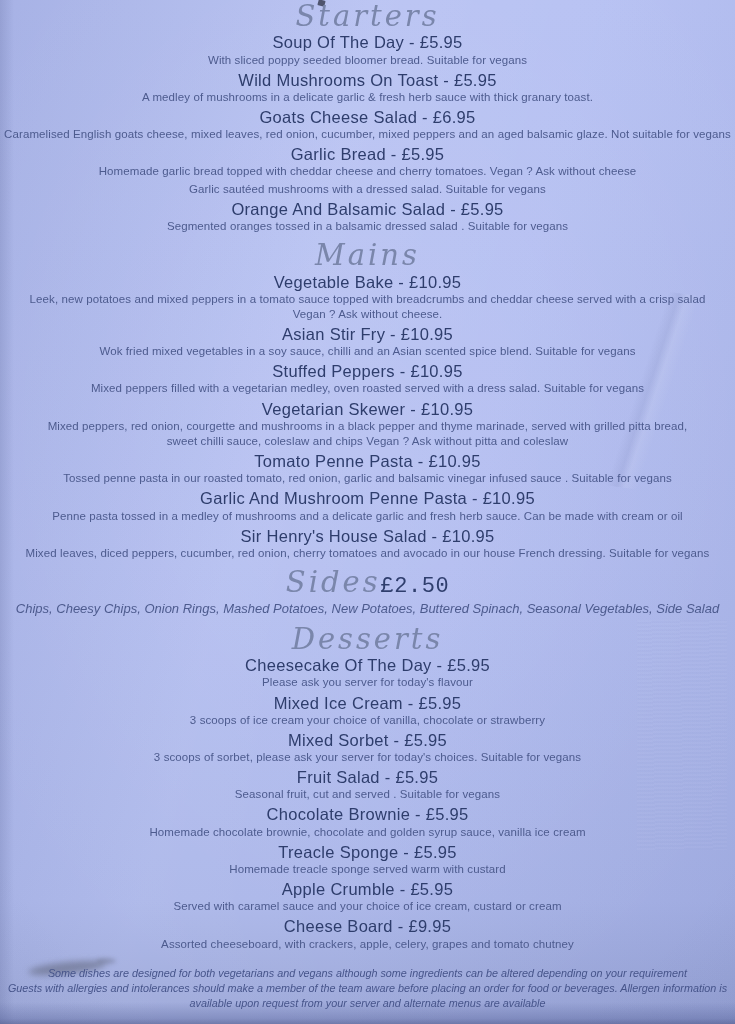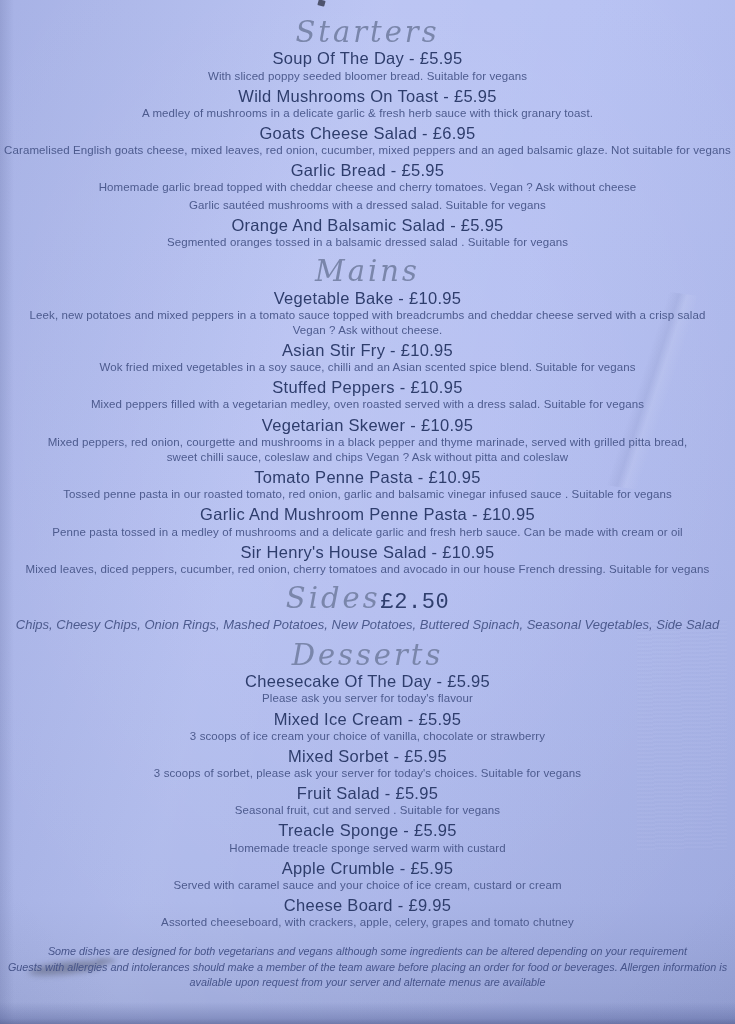--- a/index.html
+++ b/index.html
@@ -25,21 +25,21 @@
     transform:rotate(8deg);}
   .texture-right{position:absolute;right:8px;top:620px;width:90px;height:230px;pointer-events:none;opacity:.5;
     background:repeating-linear-gradient(178deg, rgba(255,255,255,0.06) 0 2px, rgba(130,140,185,0.06) 2px 4px);}
   .top-mark{position:absolute;left:318px;top:0;width:7px;height:6px;background:#3c4157;border-radius:1px;transform:rotate(15deg);opacity:.85;}
   .smudge{position:absolute;left:28px;top:962px;width:78px;height:12px;border-radius:50%;
     background:rgba(75,80,95,0.45);filter:blur(3px);transform:rotate(-6deg);}
   .smudge2{position:absolute;left:96px;top:958px;width:20px;height:6px;border-radius:50%;
     background:rgba(75,80,95,0.30);filter:blur(2px);}
 
   
-  .menu{position:absolute;inset:0;padding-top:16px;text-align:center;}
+  .menu{position:absolute;inset:0;padding-top:0;text-align:center;}
   .section{margin:0;}
   .section-title{
     font-family:"DejaVu Serif", serif;font-style:italic;font-weight:400;
     font-size:29px;line-height:1.12;color:#7a86ab;letter-spacing:3px;
   }
   .section-title .inline-price{
     font-family:Liberation Mono, monospace;font-style:normal;letter-spacing:0.5px;
     font-size:22px;color:#2f3e6d;margin-left:0;
   }
   .item{margin:0 0 2px 0;}
@@ -148,20 +148,24 @@
         </div>
         <div class="item">
           <div class="item-name">Mixed Sorbet - £5.95</div>
           <div class="item-desc">3 scoops of sorbet, please ask your server for today's choices. Suitable for vegans</div>
         </div>
         <div class="item">
           <div class="item-name">Fruit Salad - £5.95</div>
           <div class="item-desc">Seasonal fruit, cut and served . Suitable for vegans</div>
         </div>
         <div class="item">
+          <div class="item-name">Chocolate Brownie - £5.95</div>
+          <div class="item-desc">Homemade chocolate brownie, chocolate and golden syrup sauce, vanilla ice cream</div>
+        </div>
+        <div class="item">
           <div class="item-name">Treacle Sponge - £5.95</div>
           <div class="item-desc">Homemade treacle sponge served warm with custard</div>
         </div>
         <div class="item">
           <div class="item-name">Apple Crumble - £5.95</div>
           <div class="item-desc">Served with caramel sauce and your choice of ice cream, custard or cream</div>
         </div>
         <div class="item">
           <div class="item-name">Cheese Board - £9.95</div>
           <div class="item-desc">Assorted cheeseboard, with crackers, apple, celery, grapes and tomato chutney</div>

